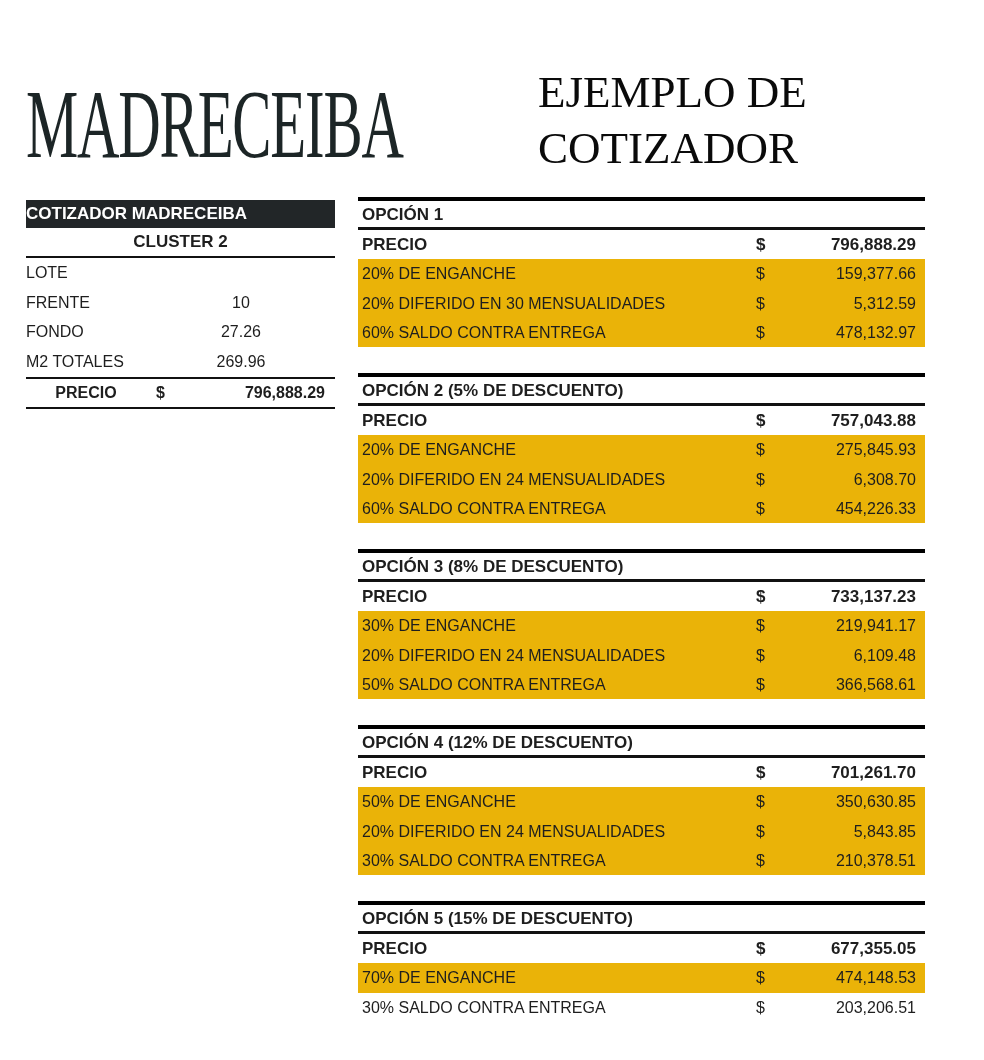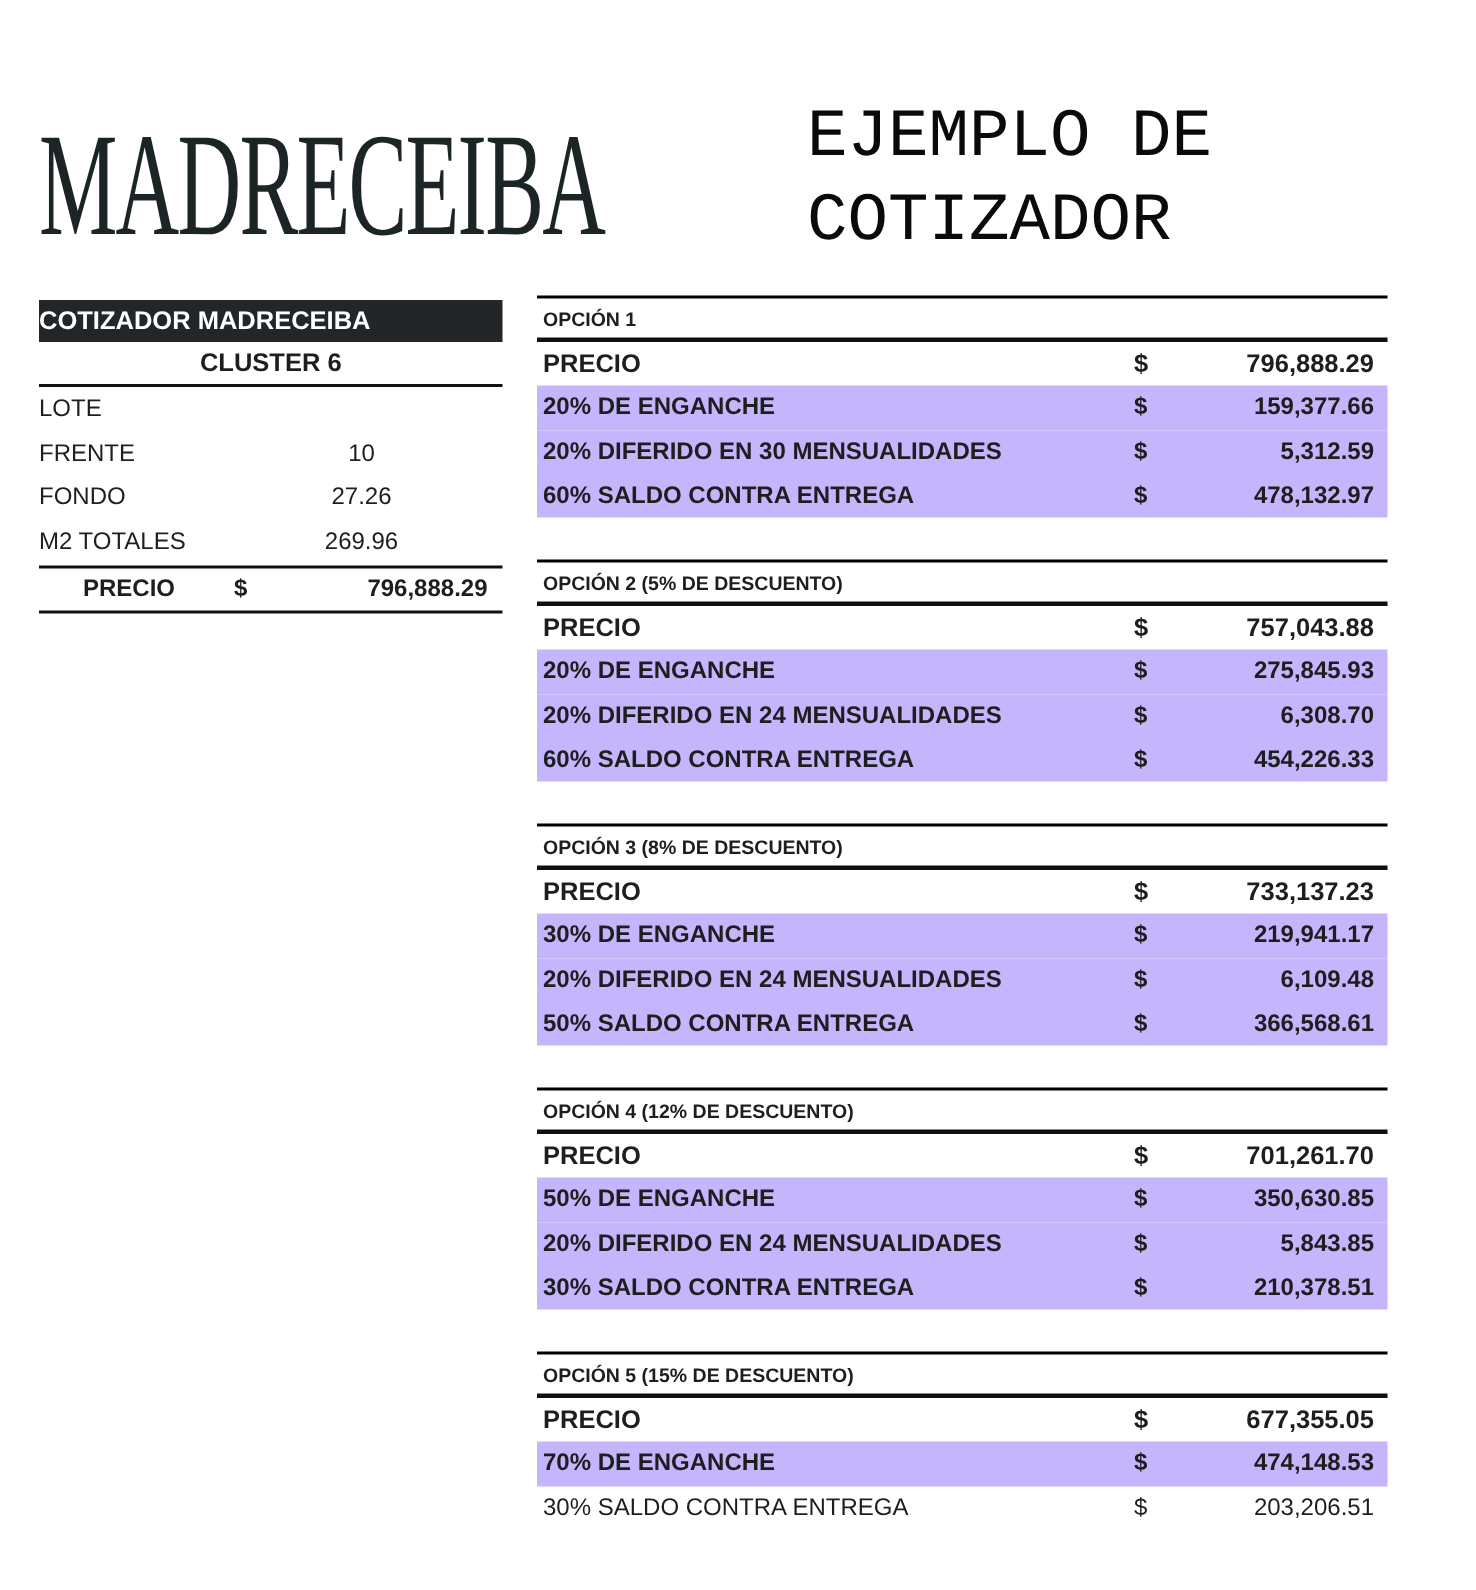--- a/index.html
+++ b/index.html
@@ -4,61 +4,61 @@
 <style>
   html, body { margin: 0; padding: 0; background: #ffffff; }
   body { width: 984px; height: 1060px; position: relative; overflow: hidden;
          font-family: "Liberation Sans", sans-serif; color: #1e1e1e; }
 
   .brand { position: absolute; left: 26px; top: 72px; width: 380px; height: 104px;
            font-family: "Liberation Serif", serif; font-size: 98px; line-height: 104px;
            color: #1c2526; letter-spacing: -2px; white-space: nowrap;
            transform: scaleX(0.6); transform-origin: left top; }
   .doc-title { position: absolute; left: 538px; top: 64px; width: 300px;
-               font-family: Liberation Mono, monospace; font-size: 45px; line-height: 56px;
+               font-family: Liberation Serif, serif; font-size: 45px; line-height: 56px;
                color: #0a0a0a; letter-spacing: 0px; }
 
   
   .left { position: absolute; left: 26px; top: 200px; width: 309px; }
   .left .hdr { height: 28px; background: #222628; color: #fff; font-weight: bold;
                font-size: 17px; line-height: 28px; text-align: left; }
   .left .cluster { height: 28px; font-weight: bold; font-size: 17px; line-height: 28px;
                    text-align: center; border-bottom: 2px solid #111; }
   .left .row { height: 29.5px; position: relative; font-size: 16px; line-height: 29.5px; }
   .left .row .k { position: absolute; left: 0; width: 120px; text-align: left; }
   .left .row .v { position: absolute; left: 160px; width: 110px; text-align: center; }
   .left .price { height: 28px; position: relative; border-top: 2px solid #111; border-bottom: 2px solid #111;
                  font-weight: bold; font-size: 16px; line-height: 28px; margin-top: 1px; }
   .left .price .k { position: absolute; left: 0; width: 120px; text-align: center; }
   .left .price .cur { position: absolute; left: 130px; }
   .left .price .v { position: absolute; right: 10px; }
 
   
   .opt { position: absolute; left: 358px; width: 567px; }
-  .opt .otitle { height: 26px; border-top: 2px solid #000000; border-bottom: 3px solid #111;
-                 font-weight: bold; font-size: 13px; line-height: 27px; padding-left: 4px; }
+  .opt .otitle { height: 26px; border-top: 4px solid #000000; border-bottom: 3px solid #111;
+                 font-weight: bold; font-size: 17px; line-height: 27px; padding-left: 4px; }
   .opt .orow { height: 29.3px; position: relative; font-size: 16px; line-height: 29.3px; }
-  .opt .orow.shade { background: #c4b5fd; font-weight: bold; }
+  .opt .orow.shade { background: #eab308; }
   .opt .orow .lbl { position: absolute; left: 4px; }
   .opt .orow .cur { position: absolute; left: 398px; }
   .opt .orow .v { position: absolute; right: 9px; }
   .opt .orow.bold { font-weight: bold; font-size: 17px; }
 </style>
 </head>
 <body>
 
 <div class="brand">MADRECEIBA</div>
 <div class="doc-title">
   <div>EJEMPLO DE</div>
   <div>COTIZADOR</div>
 </div>
 
 <div class="left">
   <div class="hdr">COTIZADOR MADRECEIBA</div>
-  <div class="cluster">CLUSTER 6</div>
+  <div class="cluster">CLUSTER 2</div>
   <div class="row">
     <span class="k">LOTE</span>
     <span class="v"></span>
   </div>
   <div class="row">
     <span class="k">FRENTE</span>
     <span class="v">10</span>
   </div>
   <div class="row">
     <span class="k">FONDO</span>

